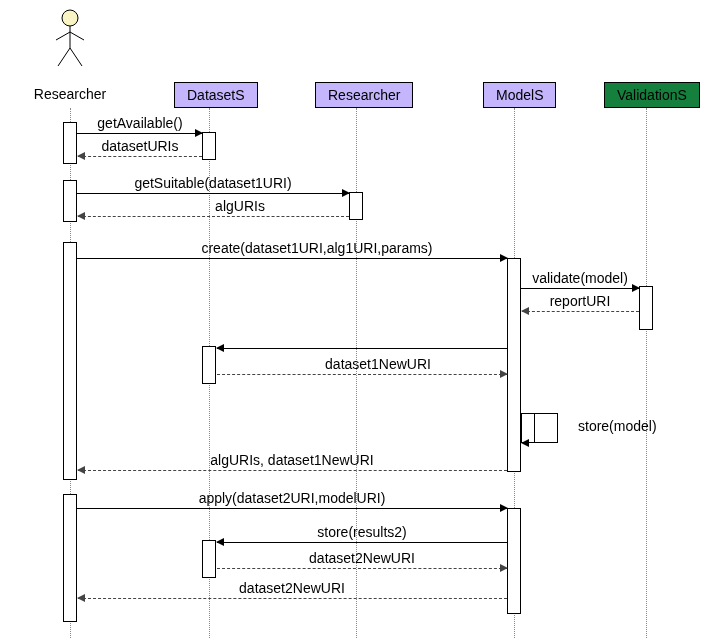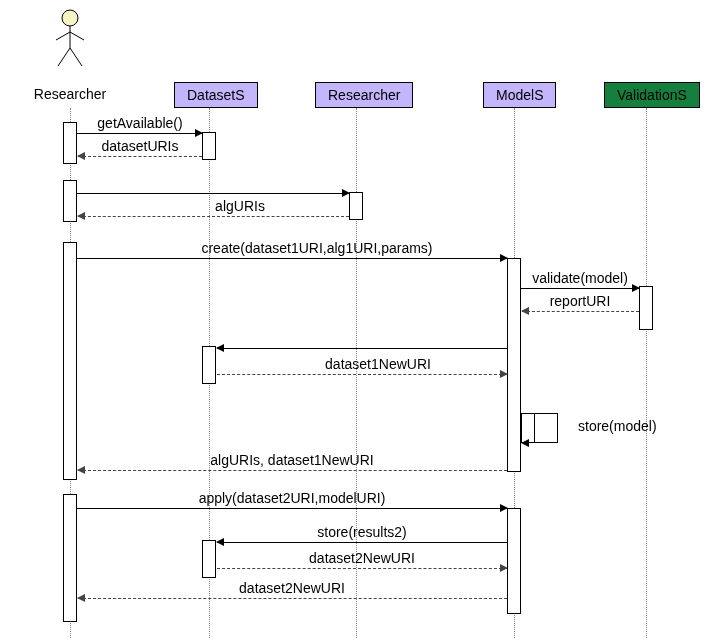--- a/index.html
+++ b/index.html
@@ -151,20 +151,21 @@
   <div class="activation" style="left:639px; top:286px; height:44px;"></div>
 
   <div class="msg" style="left:78px; top:115px; width:124px;">getAvailable()</div>
   <div class="arrow-solid" style="left:77px; top:133px; width:125px;"></div>
   <div class="arrowhead arrowhead-right" style="left:195px; top:129px;"></div>
 
   <div class="msg" style="left:78px; top:138px; width:124px;">datasetURIs</div>
   <div class="arrow-dashed" style="left:78px; top:156px; width:124px;"></div>
   <div class="arrowhead arrowhead-left-open" style="left:77px; top:152px;"></div>
 
+  <div class="msg" style="left:78px; top:175px; width:270px;">getSuitable(dataset1URI)</div>
   <div class="arrow-solid" style="left:77px; top:193px; width:272px;"></div>
   <div class="arrowhead arrowhead-right" style="left:342px; top:189px;"></div>
 
   <div class="msg" style="left:78px; top:198px; width:324px;">algURIs</div>
   <div class="arrow-dashed" style="left:78px; top:216px; width:271px;"></div>
   <div class="arrowhead arrowhead-left-open" style="left:77px; top:212px;"></div>
 
   <div class="msg" style="left:78px; top:240px; width:428px;margin-left:25px;">create(dataset1URI,alg1URI,params)</div>
   <div class="arrow-solid" style="left:77px; top:258px; width:430px;"></div>
   <div class="arrowhead arrowhead-right" style="left:500px; top:254px;"></div>

